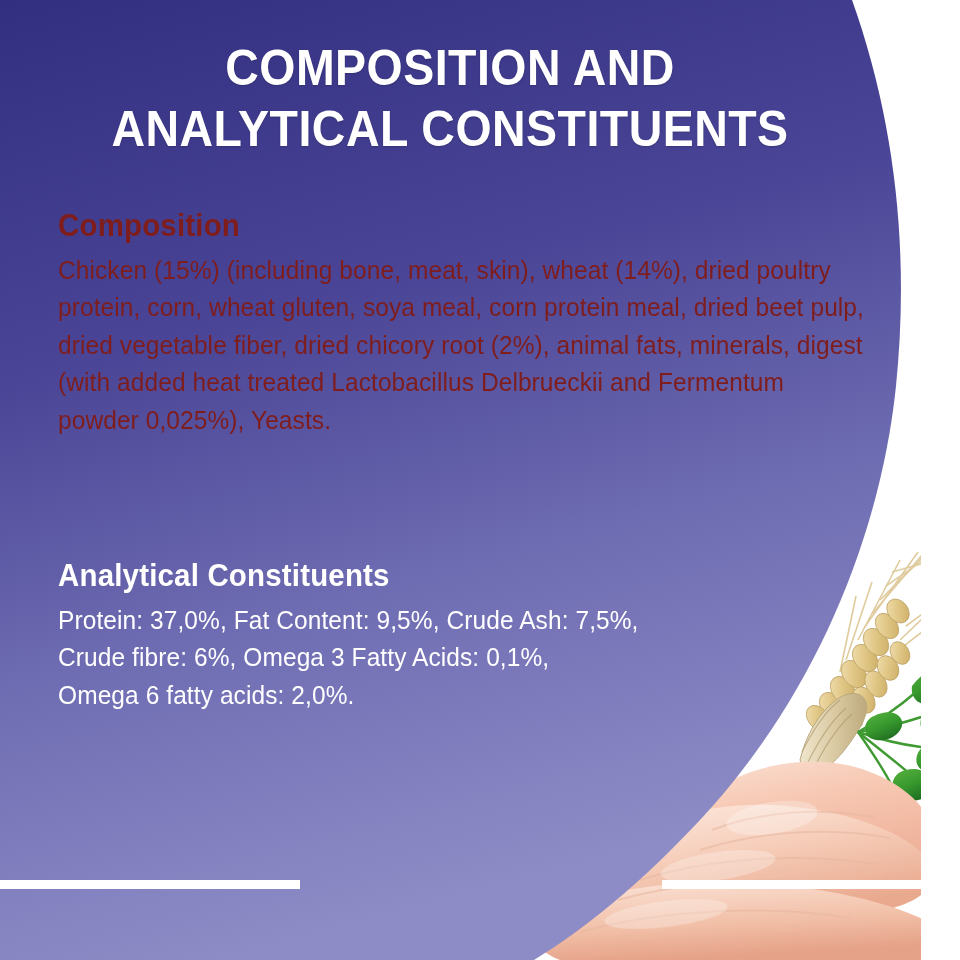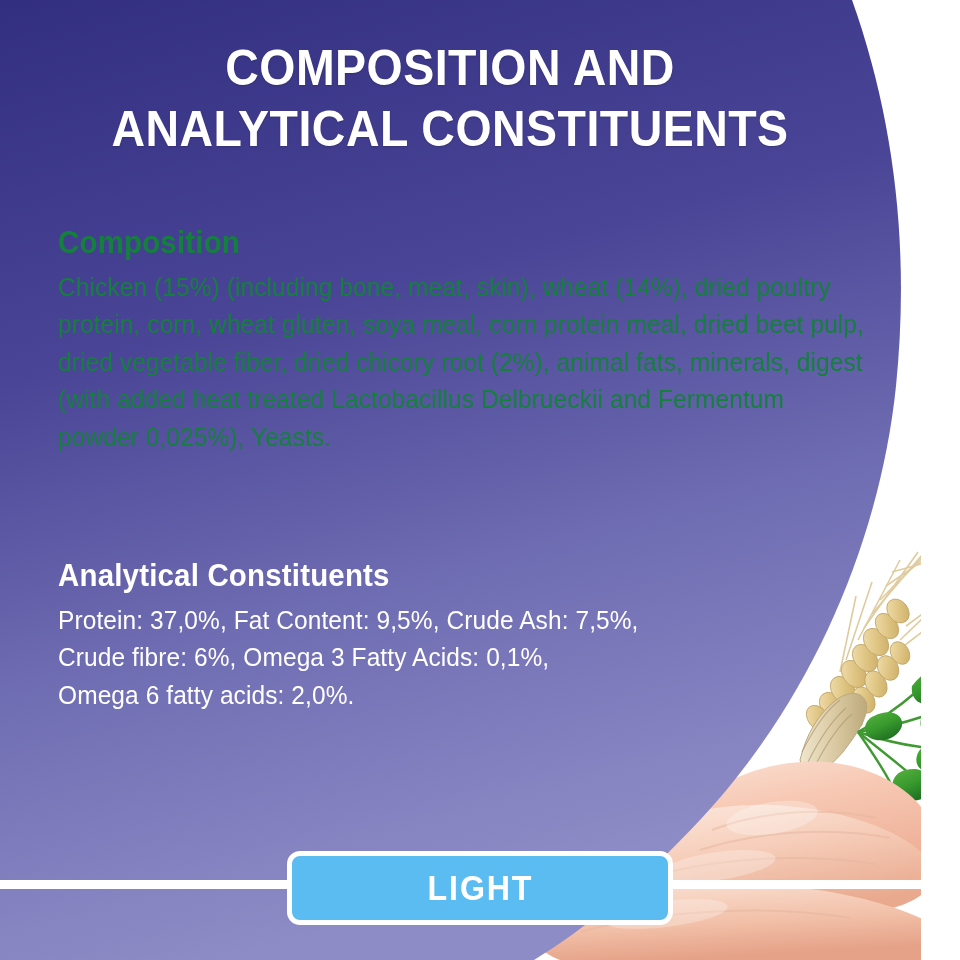--- a/index.html
+++ b/index.html
@@ -63,23 +63,23 @@
     line-height: 1.22;
     letter-spacing: 0.5px;
     transform: scaleX(0.93);
     transform-origin: 50% 0;
     text-shadow: 0 1px 2px rgba(0,0,0,0.18);
   }
 
   .body-block {
     position: absolute;
     left: 58px;
-    top: 225px;
+    top: 208px;
     width: 820px;
-    color: #15803d;
+    color: #7f1d1d;
   }
 
   .section-heading {
     font-family: "Liberation Sans Narrow", "Liberation Sans", sans-serif;
     font-weight: bold;
     font-size: 31px;
     line-height: 1.15;
     letter-spacing: 0.2px;
     margin: 0 0 8px 0;
     transform: scaleX(0.95);
@@ -316,17 +316,14 @@
       <h2 class="section-heading">Analytical Constituents</h2>
       <p class="section-body">Protein: 37,0%, Fat Content: 9,5%, Crude Ash: 7,5%,</p>
       <p class="section-body">Crude fibre: 6%, Omega 3 Fatty Acids: 0,1%,</p>
       <p class="section-body">Omega 6 fatty acids: 2,0%.</p>
     </div>
   </div>
 
   <div class="bottom-rule-left"></div>
   <div class="bottom-rule-right"></div>
 
-  <div class="light-badge">
-    <span class="light-badge-label">LIGHT</span>
-  </div>
 
 </div>
 
 </body></html>

